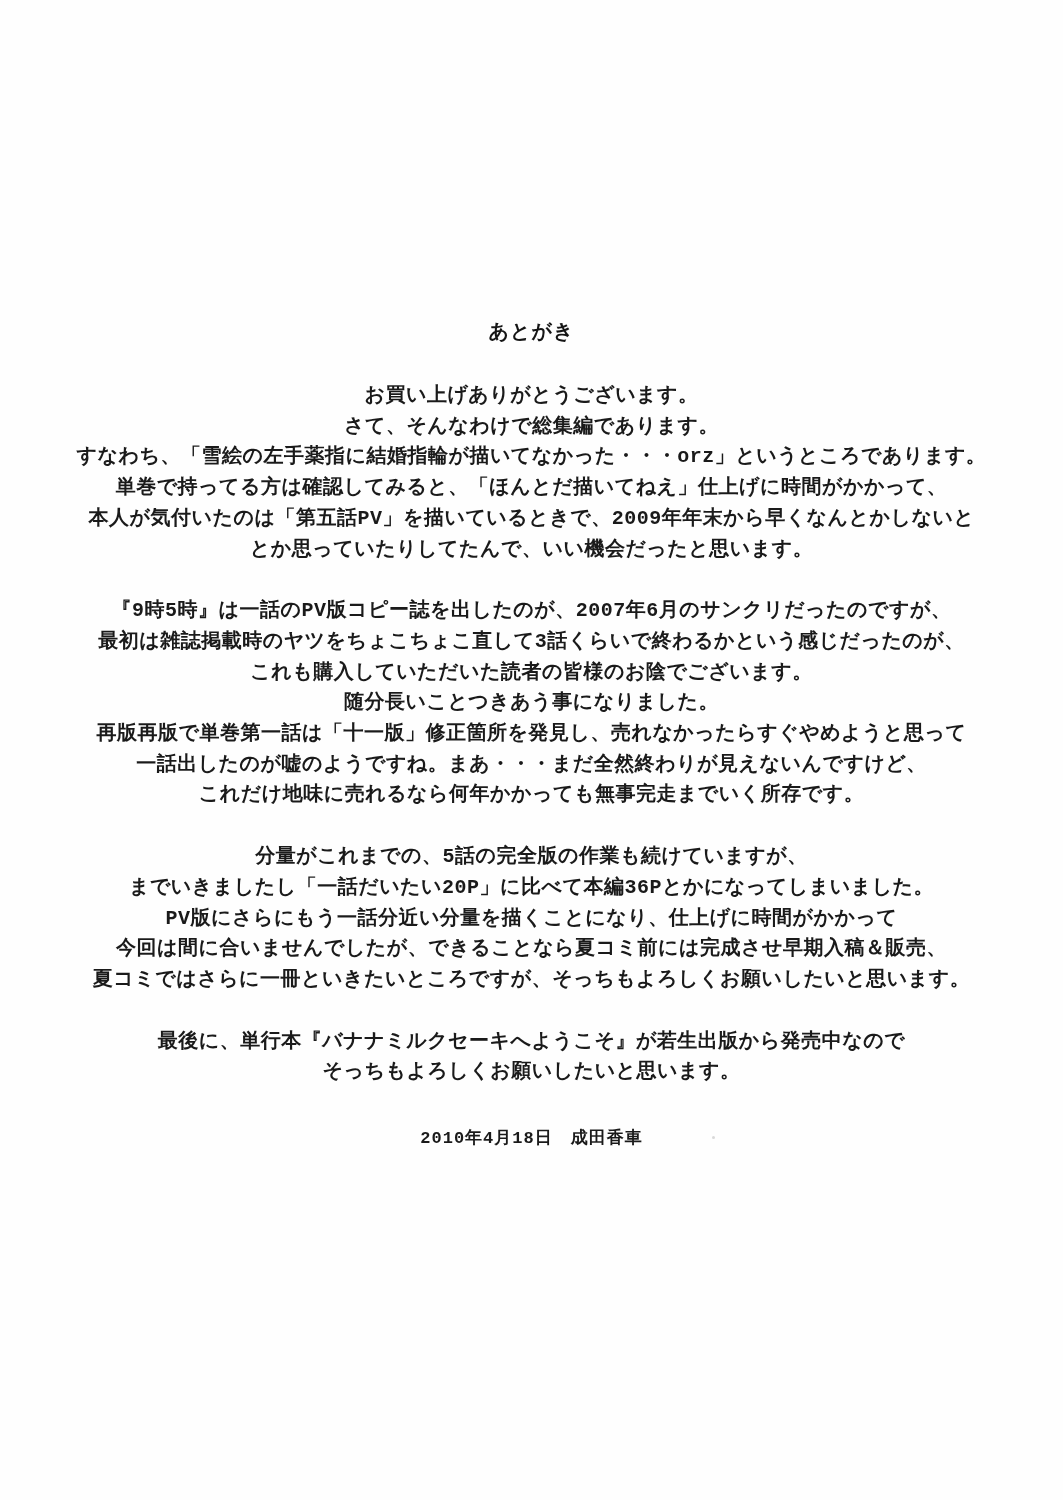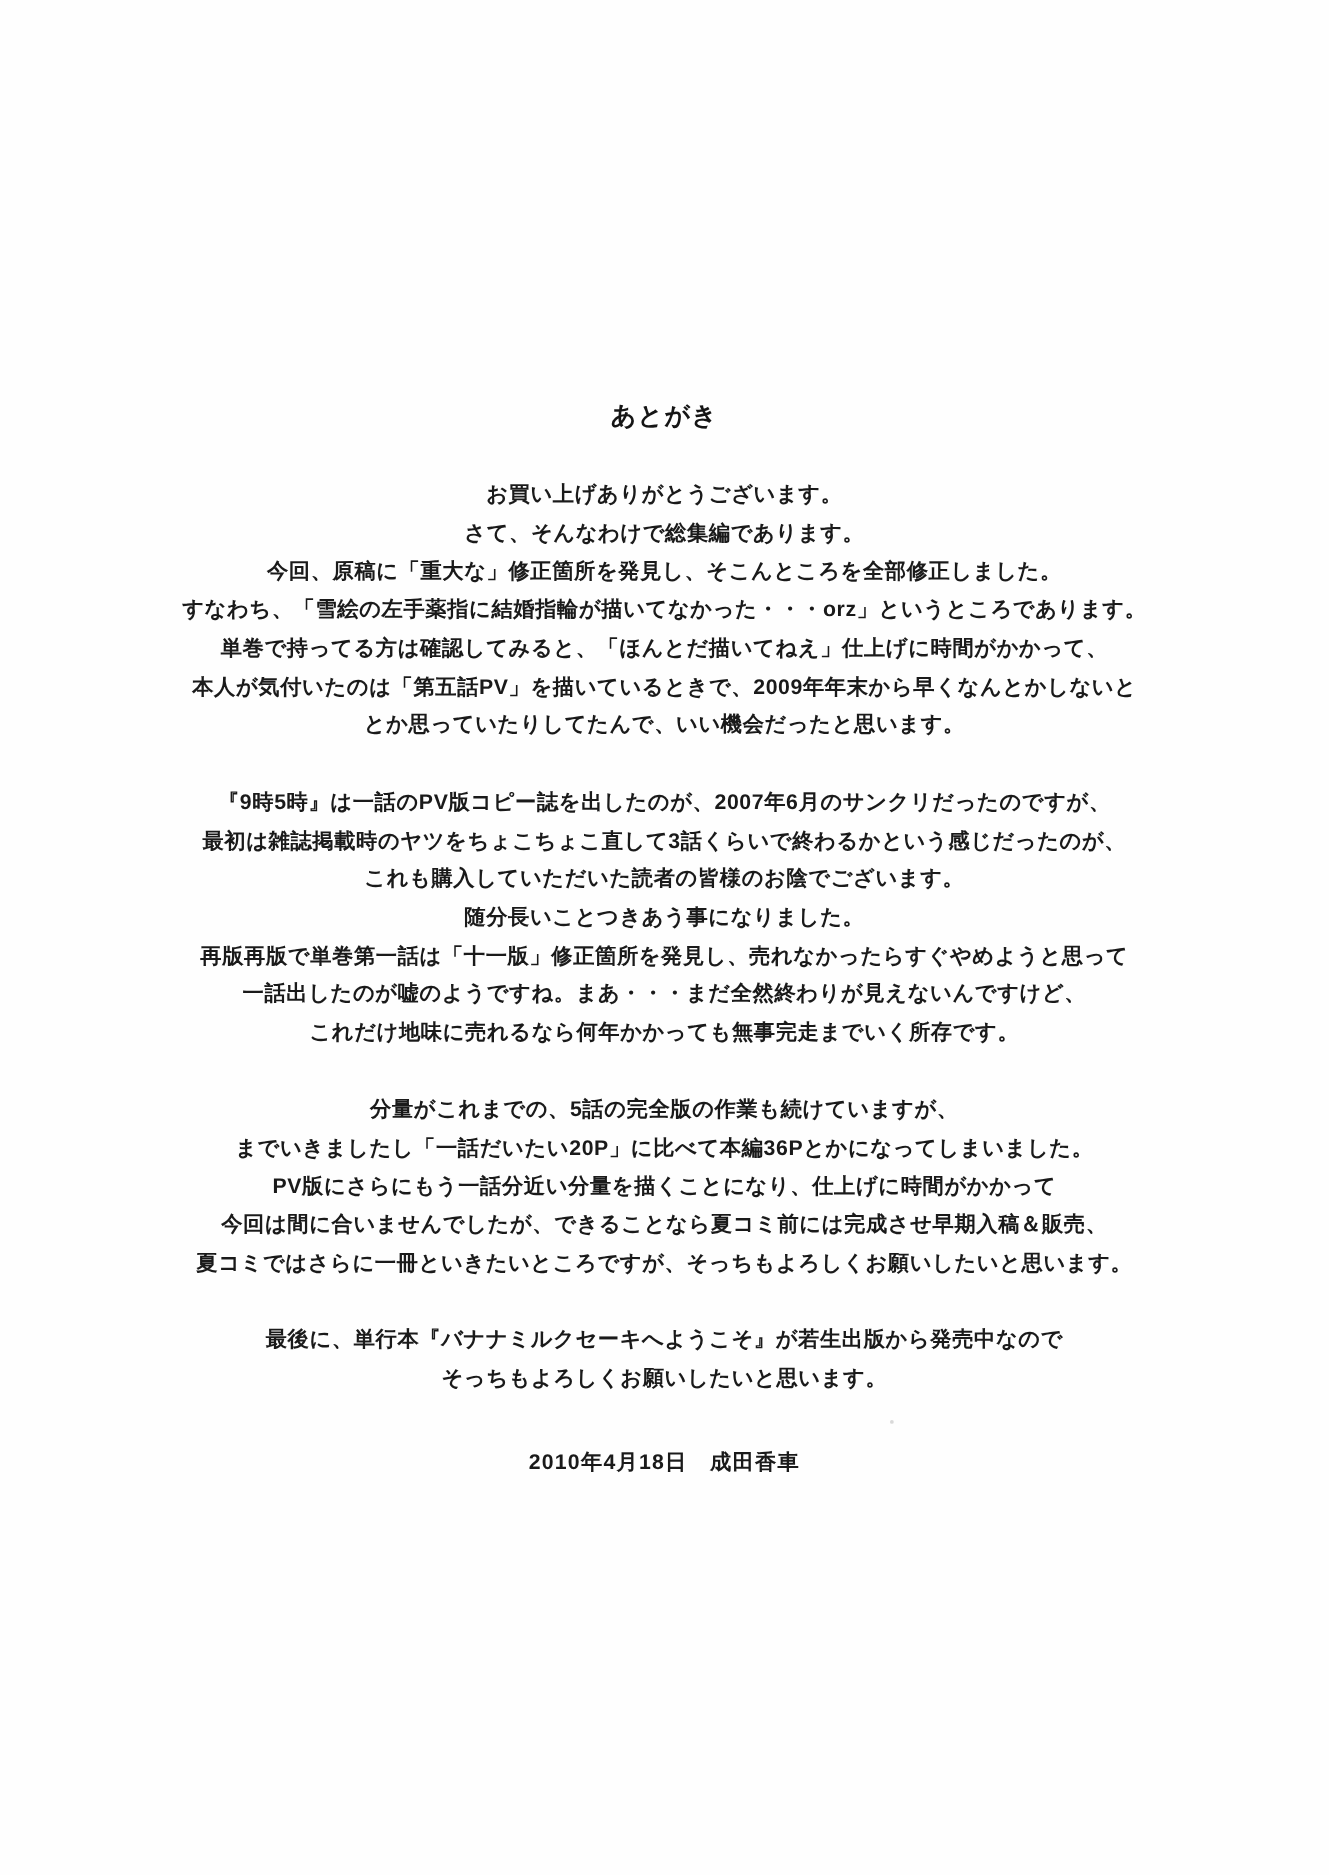--- a/index.html
+++ b/index.html
@@ -6,40 +6,40 @@
     margin: 0;
     padding: 0;
     background: #ffffff;
   }
   .page {
     position: relative;
     width: 1063px;
     height: 1500px;
     background: #fefefe;
     overflow: hidden;
-    font-family: Liberation Sans, sans-serif;
+    font-family: Liberation Mono, monospace;
     font-weight: bold;
     color: #1a1a1a;
     text-align: center;
     box-sizing: border-box;
     padding-top: 321px;
   }
   .title {
     margin: 0 0 36px 0;
     font-size: 20px;
     line-height: 24px;
     letter-spacing: 1px;
     color: #151515;
   }
   .para {
     margin: 0 auto 31px auto;
     width: 980px;
   }
   .line {
-    font-size: 17px;
+    font-size: 20px;
     line-height: 30.7px;
     letter-spacing: 0.5px;
     white-space: nowrap;
   }
   .signoff {
     margin-top: 36px;
     font-size: 17px;
     line-height: 30.7px;
     letter-spacing: 1px;
   }
@@ -56,21 +56,20 @@
 </head>
 <body>
 
 <div class="page">
 
   <h1 class="title">あとがき</h1>
 
   <section class="para">
     <div class="line">お買い上げありがとうございます。</div>
     <div class="line">さて、そんなわけで総集編であります。</div>
-    <div class="line">今回、原稿に「重大な」修正箇所を発見し、そこんところを全部修正しました。</div>
     <div class="line">すなわち、「雪絵の左手薬指に結婚指輪が描いてなかった・・・orz」というところであります。</div>
     <div class="line">単巻で持ってる方は確認してみると、「ほんとだ描いてねえ」仕上げに時間がかかって、</div>
     <div class="line">本人が気付いたのは「第五話PV」を描いているときで、2009年年末から早くなんとかしないと</div>
     <div class="line">とか思っていたりしてたんで、いい機会だったと思います。</div>
   </section>
 
   <section class="para">
     <div class="line">『9時5時』は一話のPV版コピー誌を出したのが、2007年6月のサンクリだったのですが、</div>
     <div class="line">最初は雑誌掲載時のヤツをちょこちょこ直して3話くらいで終わるかという感じだったのが、</div>
     <div class="line">これも購入していただいた読者の皆様のお陰でございます。</div>

